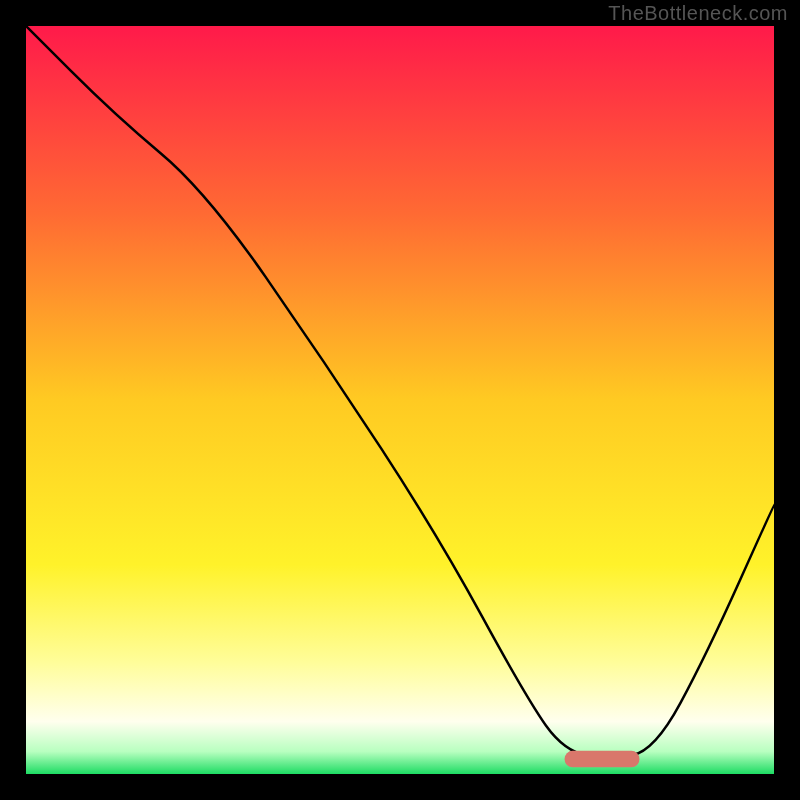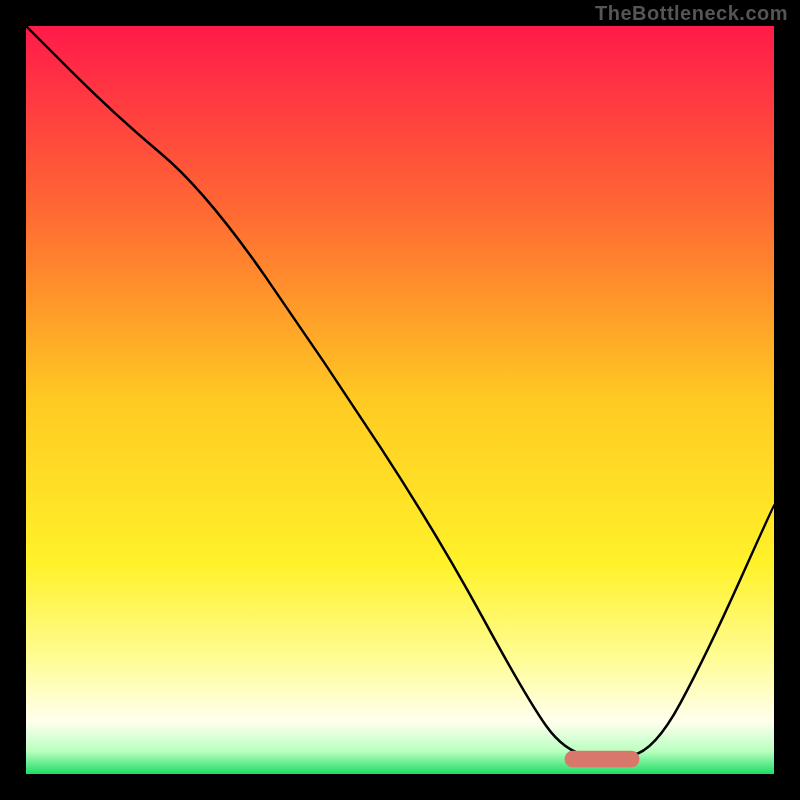--- a/index.html
+++ b/index.html
@@ -15,21 +15,21 @@
     width: 800px;
     height: 800px;
     background: #000000;
   }
   .watermark {
     position: absolute;
     top: 2px;
     right: 12px;
     color: #555555;
     font-size: 20px;
-    font-weight: bold;
+    font-weight: normal;
     letter-spacing: 0.5px;
   }
   .plot {
     position: absolute;
     left: 26px;
     top: 26px;
     width: 748px;
     height: 748px;
   }
   svg {

